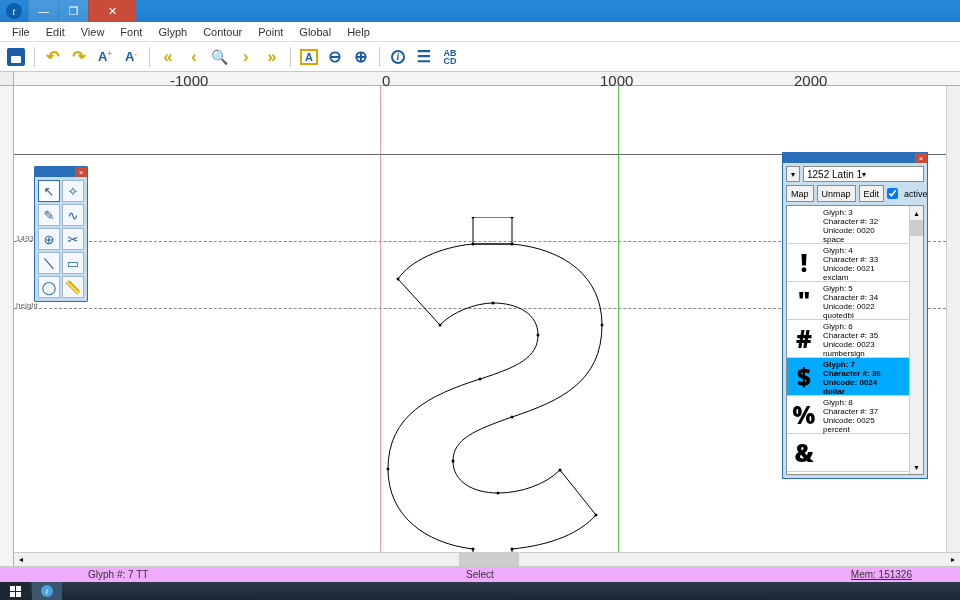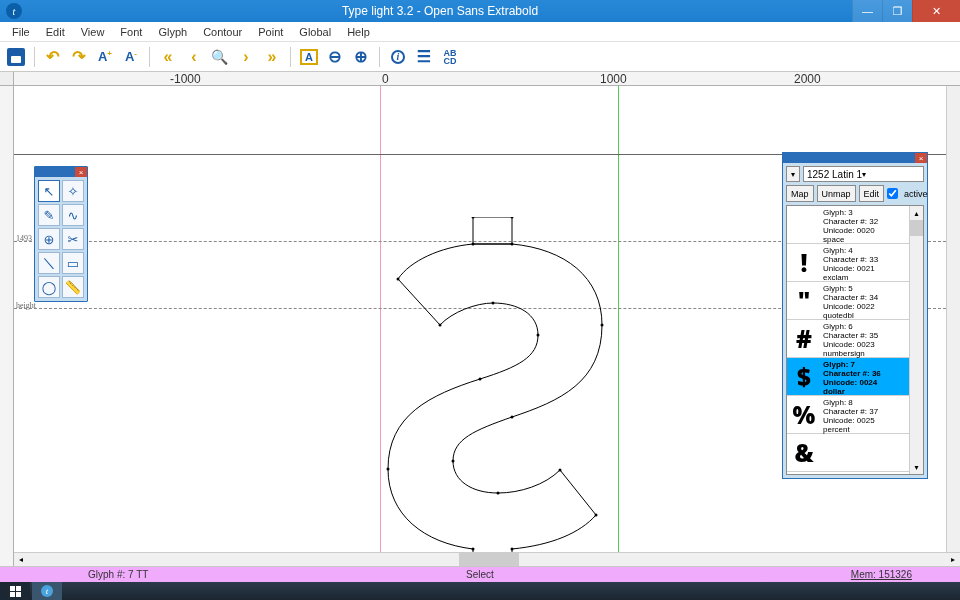--- a/index.html
+++ b/index.html
@@ -18,32 +18,32 @@
   
   .toolbar { height: 30px; background: #fff; border-bottom: 1px solid #c8c8c8; display:flex; align-items:center; padding: 0 4px; gap:2px; }
   .toolbar .btn { width: 24px; height: 24px; display:flex;align-items:center;justify-content:center; cursor:pointer; border-radius:2px; }
   .toolbar .sep { width:1px; height:20px; background:#ccc; margin:0 4px; }
   .tb-icon { font-size:16px; font-weight:bold; }
   .blue { color:#1a5ca8; }
   .orange { color:#d9a500; }
   .saveicon { width:18px;height:18px;background:#1a5ca8;position:relative;border-radius:2px;display:flex;align-items:center;justify-content:center; }
   .saveicon::after{content:"";position:absolute;bottom:3px;width:10px;height:7px;background:#fff;border-radius:1px;}
   
-  .ruler-h { height: 14px; background:#f4f4f4; border-bottom:1px solid #b0b0b0; display:flex; position:relative; font-size:12px; color:#333; }
+  .ruler-h { height: 14px; background:#f4f4f4; border-bottom:1px solid #b0b0b0; display:flex; position:relative; font-size:15px; color:#333; }
   .ruler-corner { width:14px; background:#eee; border-right:1px solid #b0b0b0; }
   .ruler-h .tick { position:absolute; top:0; }
   .ruler-v { width:14px; background:#f4f4f4; border-right:1px solid #b0b0b0; position:absolute; left:0; top:0; bottom:0; }
   
   .workarea { position: relative; height: calc(600px - 22px - 20px - 30px - 16px - 18px); background:#fff; overflow:hidden; }
   
   .guide-v-pink { position:absolute; top:14px; bottom:14px; width:1px; background:#f49ac1; left: 380px; }
   .guide-v-green { position:absolute; top:14px; bottom:14px; width:1px; background:#4dd14d; left: 618px; }
   .guide-h-solid { position:absolute; left:14px; right:14px; height:1px; background:#666; }
   .guide-h-dash { position:absolute; left:14px; right:14px; border-top:1px dashed #888; }
-  .guide-label { position:absolute; font-size:8px; color:#666;font-family:Liberation Serif, serif; }
+  .guide-label { position:absolute; font-size:8px; color:#666; }
   
   .toolbox { position:absolute; left:34px; top:94px; width:54px; background:#c3dcf0; border:1px solid #2a6db8; border-radius:1px; }
   .toolbox-head { height:10px; background:#2a6db8; display:flex; justify-content:flex-end; align-items:center; }
   .toolbox-head .x { width:12px; height:10px; background:#c94c3b; color:#fff; font-size:8px; display:flex;align-items:center;justify-content:center; cursor:pointer; margin:0; }
   .toolbox-grid { display:grid; grid-template-columns: 1fr 1fr; gap:2px; padding:3px; }
   .tool { width:22px; height:22px; background:#f4f8fc; border:1px solid #9db8d2; display:flex;align-items:center;justify-content:center; font-size:13px; color:#1a5ca8; cursor:pointer; }
   .tool.active { background:#fff; border-color:#2a6db8; }
   
   .glyphpanel { position:absolute; right:32px; top:80px; width:146px; background:#c8dff0; border:1px solid #2a6db8; }
   .gp-head { height:10px; background:#2a6db8; display:flex; justify-content:flex-end; }
@@ -83,21 +83,20 @@
   .taskbar .start { width:30px; height:18px; background:#1b2733; display:flex;align-items:center;justify-content:center; }
   .taskbar .start svg { fill:#fff; }
   .taskbar .app { width:30px; height:18px; display:flex;align-items:center;justify-content:center; background:#3a556e; margin-left:2px;}
   .taskbar .app .ic{ width:12px;height:12px;border-radius:50%;background:#4aa3df;display:flex;align-items:center;justify-content:center;font-style:italic;font-family:serif;font-size:9px;color:#fff;}
 </style>
 </head>
 <body>
 
 <div class="titlebar">
   <div class="icon">t</div>
-  <div class="title">Type light 3.2  -  Open Sans Extrabold</div>
   <div class="win-controls">
     <div class="win-btn">
         <span>—</span>
       </div>
     <div class="win-btn">
         <span>❐</span>
       </div>
     <div class="win-btn close">
         <span>✕</span>
       </div>

